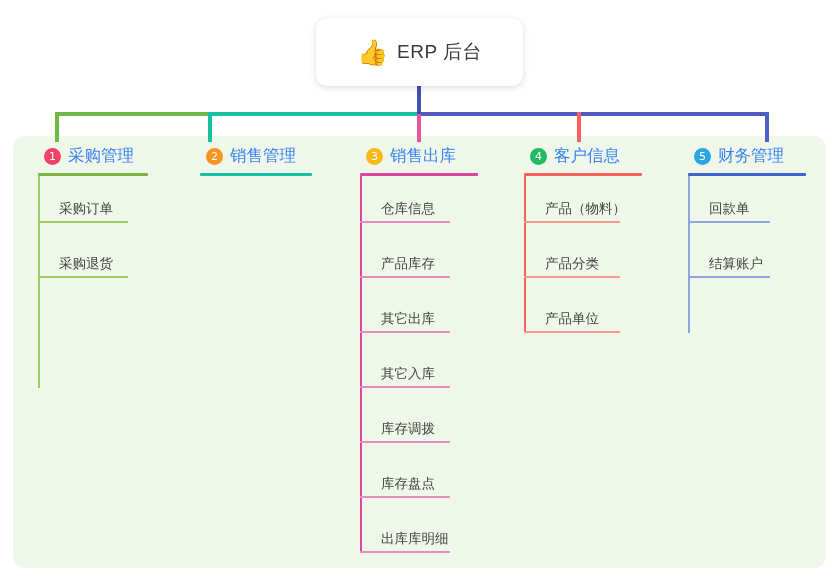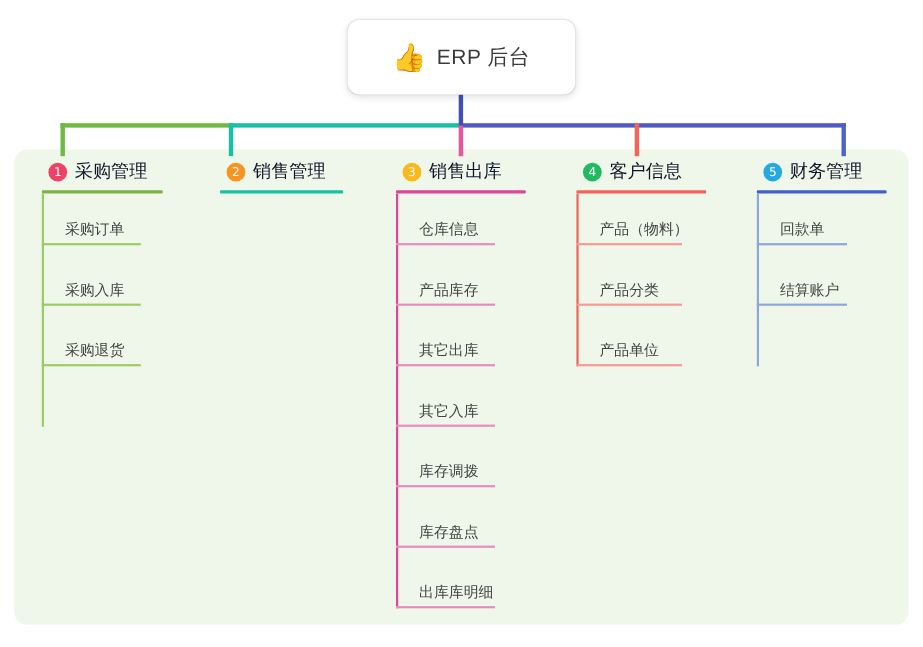--- a/index.html
+++ b/index.html
@@ -105,21 +105,21 @@
     border-radius: 50%;
     color: #ffffff;
     font-size: 11px;
     line-height: 17px;
     text-align: center;
     font-family: "DejaVu Sans", sans-serif;
     flex: 0 0 auto;
   }
   .col-title {
     font-size: 16.5px;
-    color: #0f172a;
+    color: #3b82f6;
   }
   .col-rule {
     margin-top: 5px;
     height: 3px;
     border-radius: 1px;
   }
 
   
   .leaves {
     position: relative;
@@ -185,24 +185,20 @@
         <span class="col-title">采购管理</span>
       </div>
       <div class="col-rule" style="background: rgb(124, 179, 66); width: 110px;"></div>
       <div class="leaves">
         <div class="spine" style="background: rgb(156, 204, 101); height: 212px;"></div>
         <div class="leaf">
           <div class="leaf-label">采购订单</div>
           <div class="leaf-rule" style="background: rgb(156, 204, 101); width: 90px;"></div>
         </div>
         <div class="leaf">
-          <div class="leaf-label">采购入库</div>
-          <div class="leaf-rule" style="background: rgb(156, 204, 101); width: 90px;"></div>
-        </div>
-        <div class="leaf">
           <div class="leaf-label">采购退货</div>
           <div class="leaf-rule" style="background: rgb(156, 204, 101); width: 90px;"></div>
         </div>
       </div>
     </div>
     <div class="column" style="left: 200px; width: 112px;">
       <div class="col-header">
         <span class="badge" style="background: rgb(247, 147, 30);">2</span>
         <span class="col-title">销售管理</span>
       </div>

